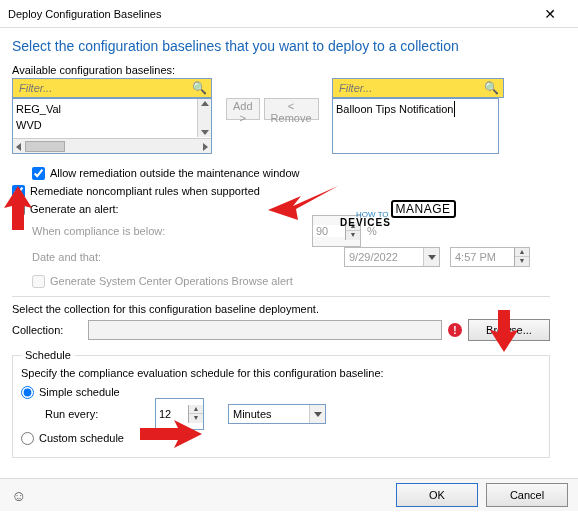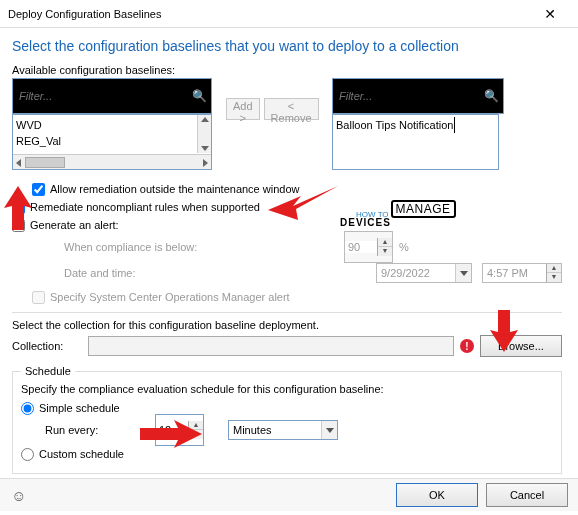--- a/index.html
+++ b/index.html
@@ -30,32 +30,32 @@
     font-size: 14px;
   }
   .header {
     padding: 10px 12px 6px 12px;
   }
   .header-title {
     color: #1a66b8;
     font-size: 14px;
   }
   .content {
-    padding: 4px 16px 0 12px;
+    padding: 4px 28px 0 12px;
   }
   .labels-row { display:flex; }
   .labels-row .col-left { width: 230px; }
   .labels-row .col-right { margin-left: 118px; }
   .lists-row { display:flex; margin-top:2px; align-items:flex-start; }
   .listbox-wrap { display:flex; flex-direction:column; }
   .filter-wrap {
     display:flex; align-items:center;
     border: 1px solid #7a9ec6;
-    background:#000000;
-    height:36px;
+    background:#fde047;
+    height:20px;
     padding:0 4px;
   }
   .filter-wrap input {
     border:none; outline:none; flex:1;
     font-style: italic; color:#777; font-size:11px;
     background:transparent;
   }
   .filter-wrap .mag {
     color:#2a6fb7; font-size:12px;
   }
@@ -92,21 +92,21 @@
   }
   .midbtns { width:120px; display:flex; flex-direction:row; gap:4px; padding:20px 14px 0 14px; }
   .midbtns button {
     height:22px; font-size:11px; color:#999;
     border:1px solid #c8c8c8; background:#f3f3f3;
   }
   label.chk { display:flex; align-items:center; gap:5px; height:18px; }
   input[type=checkbox], input[type=radio] { margin:0; }
   .indent1 { margin-left: 20px; }
   .field-row { display:flex; align-items:center; height:26px; }
-  .field-row .lbl { width: 280px; margin-left: 32px; }
+  .field-row .lbl { width: 280px; }
   .numbox {
     display:flex; align-items:center; border:1px solid #7a9ec6; height:32px; background:#fff;
   }
   .numbox input {
     border:none; outline:none; width:32px; text-align:left; font-size:11px; padding:0 3px;
   }
   .numbox.gray { border-color:#bbb; background:#f7f7f7; }
   .spin {
     width:15px; display:flex; flex-direction:column; border-left:1px solid #aaa;
   }
@@ -203,22 +203,22 @@
   </div>
 
   <div class="lists-row">
 
     <div class="listbox-wrap">
       <div class="filter-wrap">
         <input placeholder="Filter..." style="">
         <span class="mag">🔍</span>
       </div>
       <div class="listbox left">
+        <div class="list-item">REG_Val</div>
         <div class="list-item">WVD</div>
-        <div class="list-item">REG_Val</div>
         <div class="scroll-right"></div>
         <div class="scroll-bottom">
             <div class="thumb"></div>
           </div>
       </div>
     </div>
 
     <div class="midbtns">
       <button>Add &gt;</button>
       <button>&lt; Remove</button>
@@ -255,40 +255,40 @@
       <input class="disabled-text" value="90" style="">
       <div class="spin">
           <div>▲</div>
           <div>▼</div>
         </div>
     </div>
     <span style="margin-left:6px;" class="disabled-text">%</span>
   </div>
 
   <div class="field-row indent1">
-    <div class="lbl disabled-text">Date and time:</div>
+    <div class="lbl disabled-text">Date and that:</div>
     <div class="combo gray" style="width:96px;margin-left:32px;">
       <span class="disabled-text" style="flex:1;">9/29/2022</span>
       <div class="caret">
           <div class="caret-down"></div>
         </div>
     </div>
     <div style="width:10px;"></div>
     <div class="combo gray" style="width:80px;">
       <span class="disabled-text" style="flex:1;">4:57 PM</span>
       <div class="spin">
           <div>▲</div>
           <div>▼</div>
         </div>
     </div>
   </div>
 
   <label class="chk indent1 disabled-text" style="margin-top:2px;">
     <input type="checkbox" disabled="" style="">
-    <span>Specify System Center Operations Manager alert</span>
+    <span>Generate System Center Operations Browse alert</span>
   </label>
 
   <div class="group-line"></div>
 
   <div>Select the collection for this configuration baseline deployment.</div>
   <div class="coll-row">
     <div class="lbl">Collection:</div>
     <div class="coll-field"></div>
     <div class="err-icon">!</div>
     <button class="browse-btn">Browse...</button>
@@ -304,21 +304,21 @@
     <div class="field-row" style="margin-left:24px;">
       <div style="width:110px;">Run every:</div>
       <div class="numbox">
         <input value="12" style="">
         <div class="spin">
             <div>▲</div>
             <div>▼</div>
           </div>
       </div>
       <div style="width:24px;"></div>
-      <div class="combo" style="width:110px;">
+      <div class="combo" style="width:98px;">
         <span style="flex:1;">Minutes</span>
         <div class="caret">
             <div class="caret-down"></div>
           </div>
       </div>
     </div>
     <label class="chk" style="margin-top:2px;">
       <input type="radio" name="sched" style="">
       <span>Custom schedule</span>
     </label>

